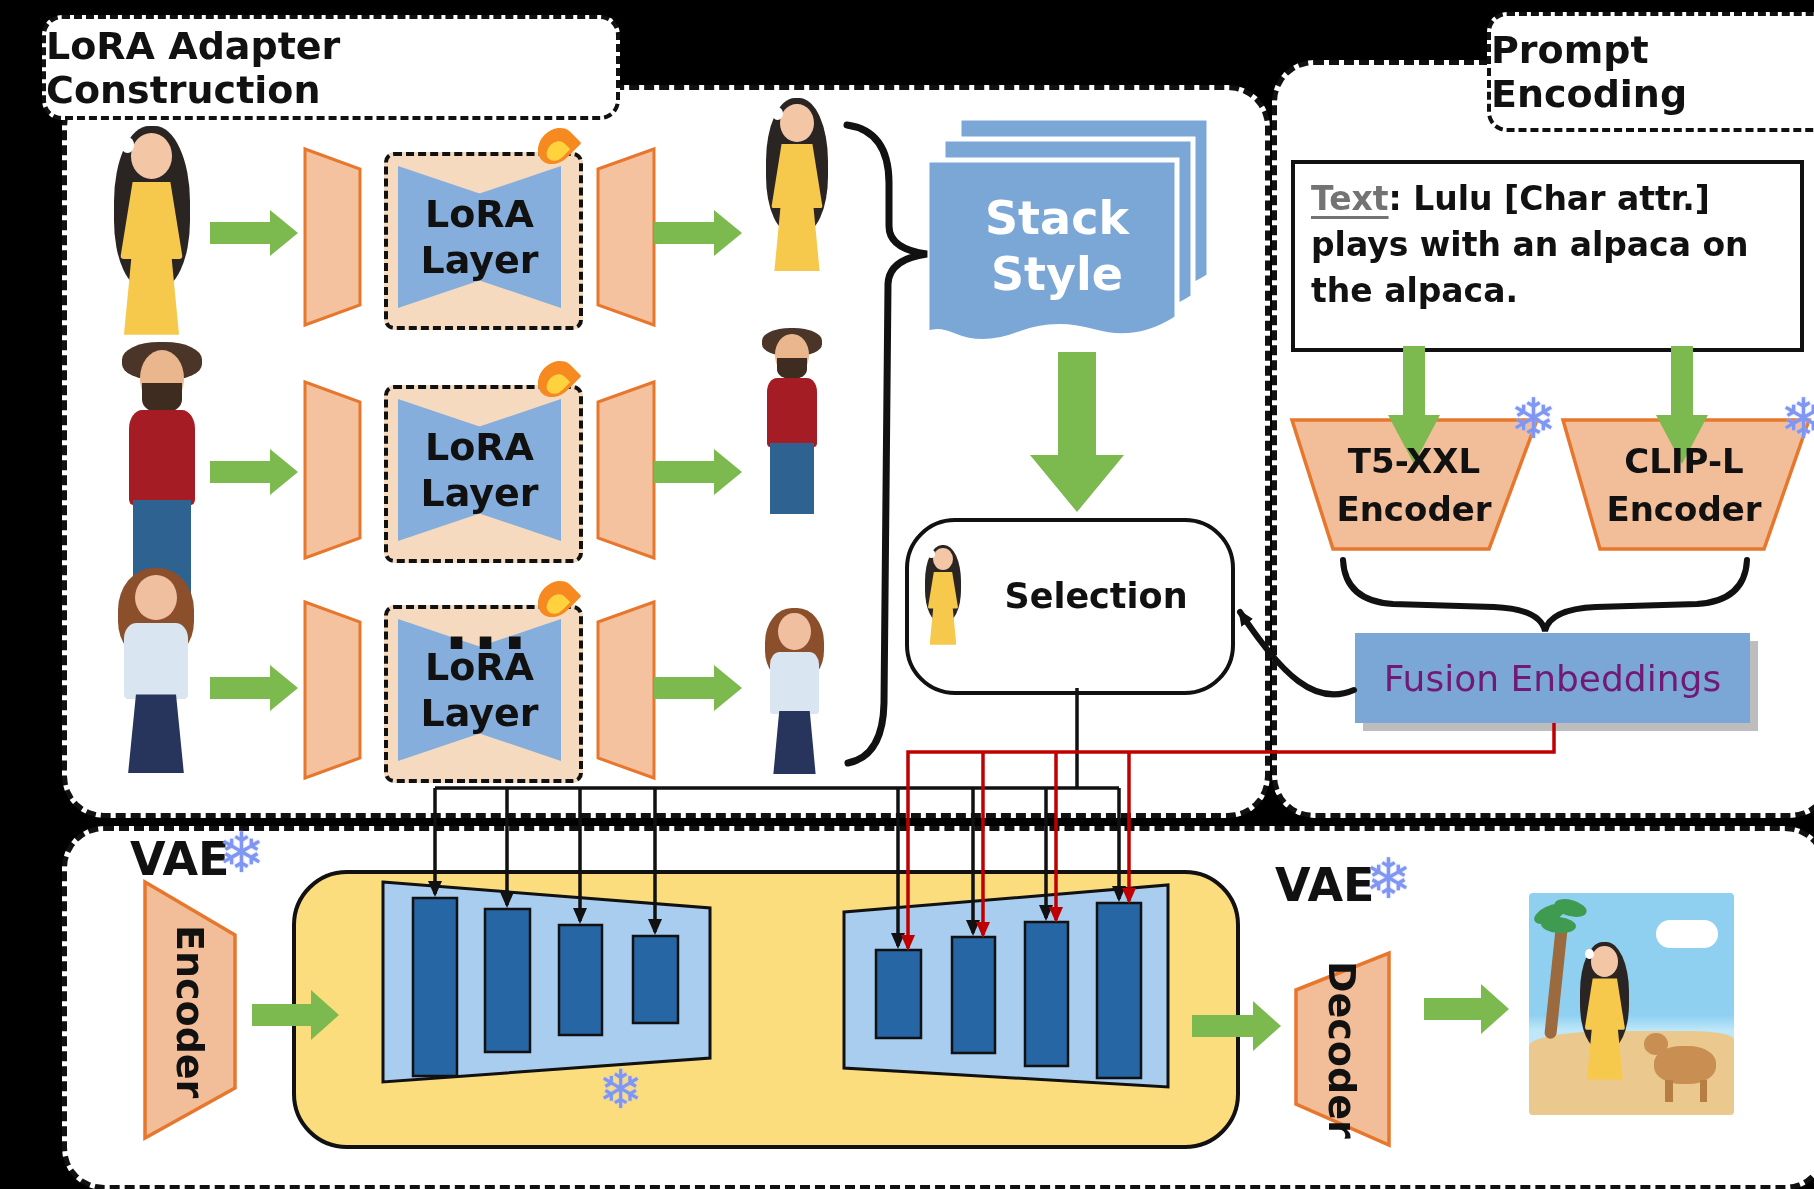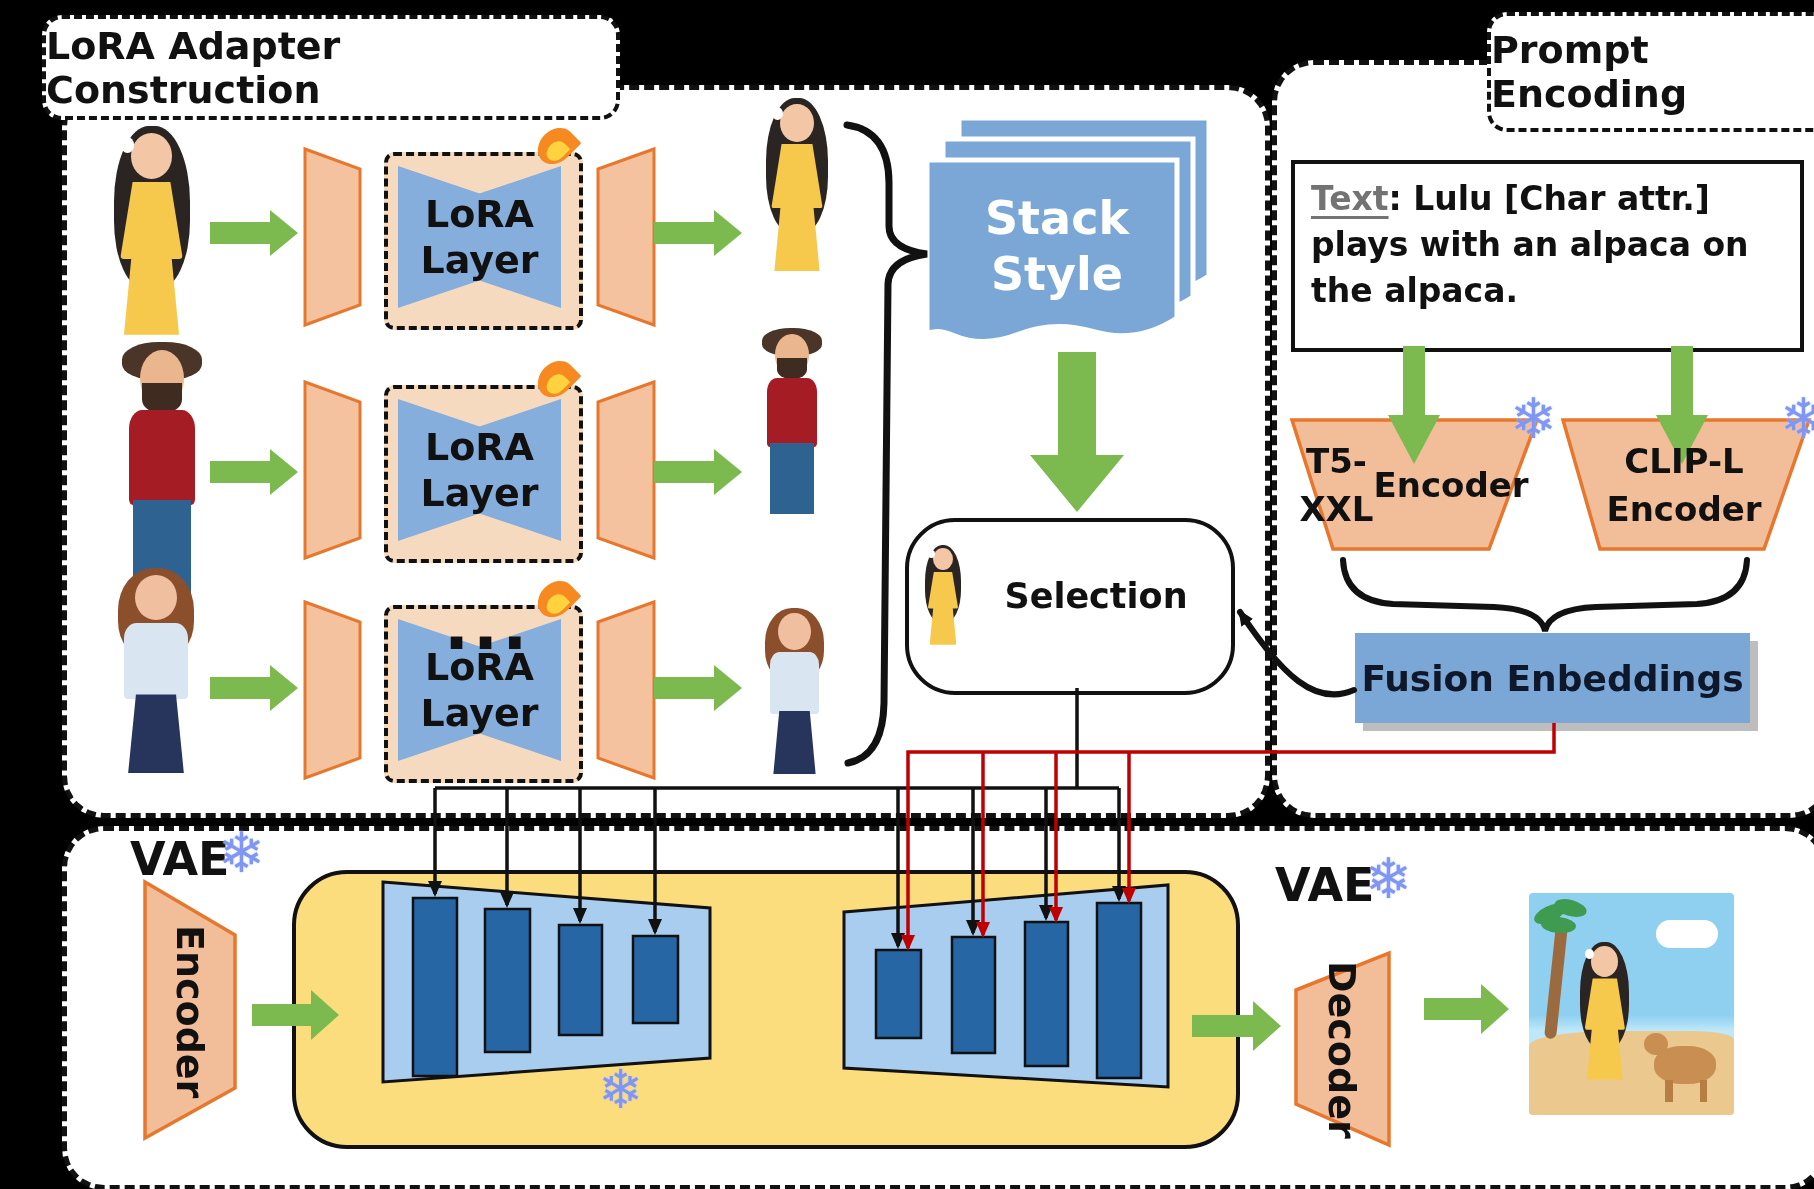--- a/index.html
+++ b/index.html
@@ -10,21 +10,21 @@
             display:flex;align-items:center;justify-content:center;font-weight:bold;}
   .lbl{position:absolute;z-index:6;}
   .center{display:flex;align-items:center;justify-content:center;text-align:center;}
   .lorabox{position:absolute;background:#F5DAC0;border:4px dashed #111;border-radius:10px;z-index:2;}
   .loratext{position:absolute;z-index:6;font-size:38px;font-weight:600;line-height:46px;}
   .promptbox{position:absolute;background:#fff;border:4px solid #111;z-index:2;
              font-size:33px;font-weight:600;line-height:46px;padding:12px 16px;box-sizing:border-box;}
   .redlab{color:#737373;text-decoration:underline;text-decoration-thickness:3px;text-underline-offset:6px;}
   .selbox{position:absolute;background:#fff;border:4px solid #111;border-radius:50px;z-index:2;}
   .fusionbox{position:absolute;background:#7BA7D7;box-shadow:8px 8px 0 #bdbdbd;z-index:2;
-             display:flex;align-items:center;justify-content:center;color:#0f172a;font-size:36px;font-weight:700;text-align:right;}
+             display:flex;align-items:center;justify-content:center;color:#701a75;font-size:36px;font-weight:400;text-align:right;}
   .ditbox{position:absolute;background:#FBDD7E;border:4px solid #111;border-radius:55px;z-index:2;}
   .snow{position:absolute;z-index:6;color:#7F96F2;text-shadow:0 0 2px #b8c4ff;}
   .vae{position:absolute;z-index:6;font-size:46px;font-weight:bold;}
   .vert{position:absolute;z-index:6;writing-mode:vertical-rl;font-size:38px;font-weight:600;
         display:flex;align-items:center;justify-content:center;}
   svg#wires{position:absolute;left:0;top:0;z-index:5;}
   
   .flame{position:absolute;z-index:7;width:40px;height:48px;}
   .flame .fo{position:absolute;left:4px;top:2px;width:32px;height:40px;background:#F6891F;
              border-radius:50% 4% 50% 50%;transform:rotate(45deg);}
@@ -149,21 +149,21 @@
   <div class="lbl center" style="left:938px;top:540px;width:252px;height:112px;font-size:35px;font-weight:600;line-height:44px;flex-direction:column;">
     <span>Selection</span>
   </div>
 
   <div class="promptbox" style="left:1259px;top:160px;width:513px;height:192px;">
     <div><span class="redlab">Text</span><span>: Lulu [Char attr.]</span></div>
     <div>plays with an alpaca on</div>
     <div>the alpaca.</div>
   </div>
 
-  <div class="lbl center" style="left:1282px;top:435px;width:200px;height:100px;font-size:34px;font-weight:600;line-height:48px;">
+  <div class="lbl center" style="left:1282px;top:435px;width:200px;height:100px;font-size:34px;font-weight:600;line-height:48px;flex-direction:column;">
     <span>T5-XXL</span>
     <span>Encoder</span>
   </div>
   <div class="lbl center" style="left:1552px;top:435px;width:200px;height:100px;font-size:34px;font-weight:600;line-height:48px;flex-direction:column;">
     <span>CLIP-L</span>
     <span>Encoder</span>
   </div>
 
   <div class="fusionbox" style="left:1323px;top:633px;width:395px;height:90px;">
     <span>Fusion Enbeddings</span>

